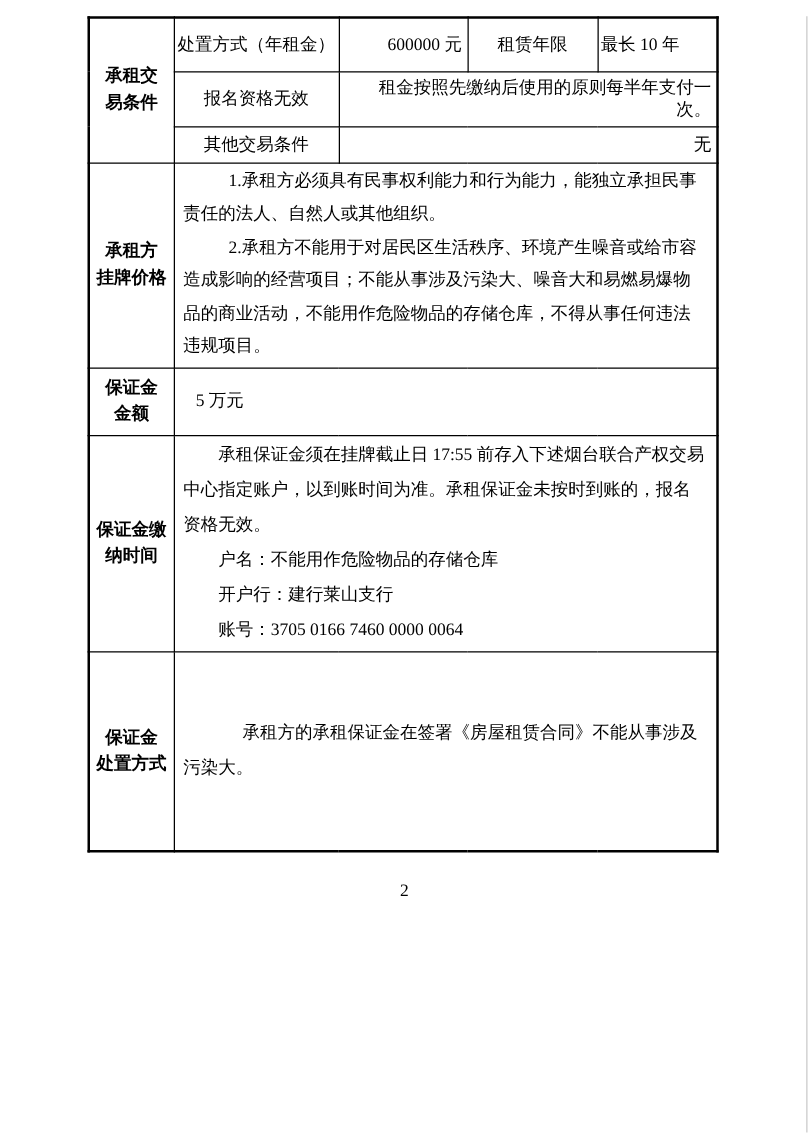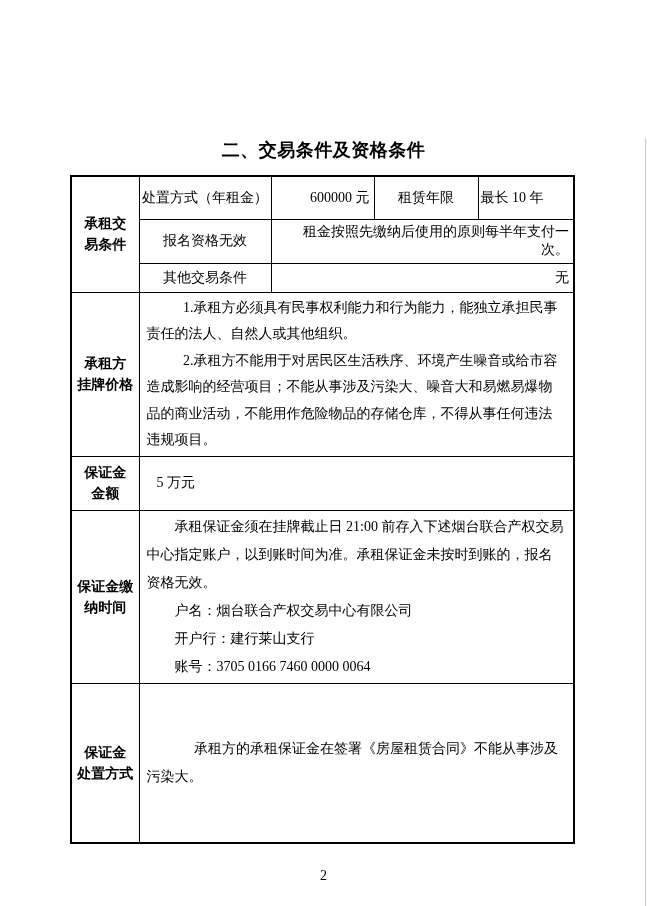--- a/index.html
+++ b/index.html
@@ -70,21 +70,20 @@
     margin-top: 24px;
     text-align: center;
     font-size: 14px;
   }
 </style>
 </head>
 <body>
 
 <div class="page">
 
-  <div class="doc-title">二、交易条件及资格条件</div>
 
   <table class="cond-table">
     <colgroup>
       <col class="c1">
         <col class="c2">
         <col class="c3">
         <col class="c4">
         <col class="c5">
     </colgroup>
     <tbody>
@@ -114,22 +113,22 @@
       </tr>
       <tr class="r5">
         <td class="hdr">保证金
 金额</td>
         <td class="val-padlg" colspan="4">5 万元</td>
       </tr>
       <tr class="r6">
         <td class="hdr">保证金缴
 纳时间</td>
         <td class="content pay" colspan="4">
-          <p>承租保证金须在挂牌截止日 21:00 前存入下述烟台联合产权交易中心指定账户，以到账时间为准。承租保证金未按时到账的，报名资格无效。</p>
-          <p>户名：烟台联合产权交易中心有限公司</p>
+          <p>承租保证金须在挂牌截止日 17:55 前存入下述烟台联合产权交易中心指定账户，以到账时间为准。承租保证金未按时到账的，报名资格无效。</p>
+          <p>户名：不能用作危险物品的存储仓库</p>
           <p>开户行：建行莱山支行</p>
           <p>账号：3705 0166 7460 0000 0064</p>
         </td>
       </tr>
       <tr class="r7">
         <td class="hdr">保证金
 处置方式</td>
         <td class="content disposal" colspan="4">
           <p>承租方的承租保证金在签署《房屋租赁合同》不能从事涉及污染大。</p>
         </td>

